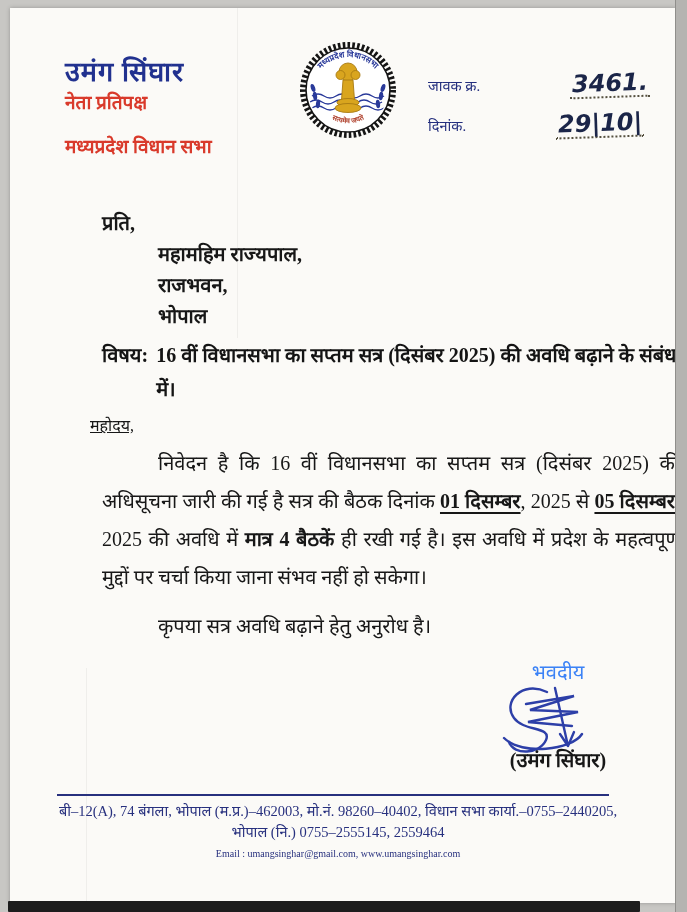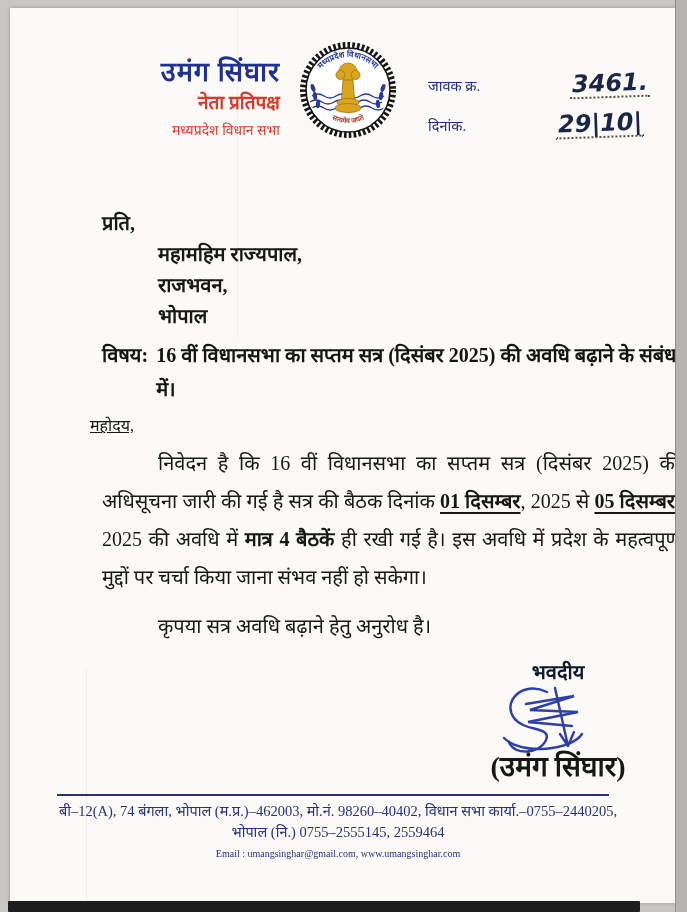--- a/index.html
+++ b/index.html
@@ -26,24 +26,24 @@
   }
   .bottom-band{
     position:absolute;left:8px;top:901px;width:632px;height:11px;
     background:#1d1d1d;border-radius:1px;
   }
   .fold{position:absolute;width:1px;background:rgba(80,80,80,.07);}
   .fold.f1{left:227px;top:0;height:330px;}
   .fold.f2{left:76px;top:660px;height:235px;}
 
   
-  .hdr-left{position:absolute;left:55px;top:44px;width:215px;text-align:right;}
+  .hdr-left{position:absolute;left:55px;top:44px;width:215px;text-align:left;}
   .hdr-name{font-size:27px;font-weight:bold;color:#21318f;letter-spacing:1px;}
   .hdr-desig{font-size:19px;font-weight:bold;color:#d93a2b;margin-top:0;}
-  .hdr-org{font-size:14px;font-weight:normal;color:#d93a2b;margin-top:5px;}
+  .hdr-org{font-size:19px;font-weight:bold;color:#d93a2b;margin-top:18px;}
 
   .emblem{position:absolute;left:288px;top:30px;width:100px;height:104px;}
 
   .refblock{position:absolute;left:418px;top:50px;width:250px;color:#232e7d;}
   .refline{font-size:14.5px;white-space:nowrap;height:40px;display:flex;align-items:flex-end;gap:44px;}
   .hand{
     font-family:"DejaVu Sans",sans-serif;
     font-size:24px;font-weight:bold;color:#1b2548;
     font-style:italic;transform:rotate(-2deg);
     display:inline-block;line-height:1;
@@ -57,23 +57,23 @@
   .recipient{position:absolute;left:92px;top:200px;font-size:20px;color:#171717;font-weight:bold;line-height:31px;}
   .recipient .indent{padding-left:56px;}
   .subject{position:absolute;left:92px;top:330px;width:576px;font-size:20px;font-weight:bold;color:#141414;line-height:34px;display:flex;}
   .subject .lbl{flex:0 0 auto;margin-right:8px;}
   .salutation{position:absolute;left:80px;top:406px;font-size:16px;color:#171717;text-decoration:underline;}
   .para1{position:absolute;left:92px;top:436px;width:578px;font-size:20px;color:#171717;line-height:38px;text-align:justify;text-indent:56px;}
   .para1 .b{font-weight:bold;}
   .para1 .bu{font-weight:bold;text-decoration:underline;text-underline-offset:4px;}
   .para2{position:absolute;left:148px;top:604px;font-size:20px;color:#171717;}
 
-  .closing{position:absolute;left:468px;top:650px;width:160px;text-align:center;font-size:20px;font-weight:bold;color:#0f172a;}
+  .closing{position:absolute;left:468px;top:650px;width:160px;text-align:center;font-size:20px;font-weight:normal;color:#3b82f6;}
   .sig{position:absolute;left:482px;top:672px;width:125px;height:76px;}
-  .signame{position:absolute;left:448px;top:738px;width:200px;text-align:center;font-size:28px;font-weight:bold;color:#171717;}
+  .signame{position:absolute;left:448px;top:738px;width:200px;text-align:center;font-size:20px;font-weight:bold;color:#171717;}
 
   
   .rule{position:absolute;left:47px;top:786px;width:552px;height:0;border-top:2.5px solid #27307e;}
   .footer{position:absolute;left:18px;top:793px;width:620px;text-align:center;color:#27307e;font-size:14.5px;line-height:21px;}
   .footer .en{font-size:10px;}
 </style>
 </head>
 <body>
 
 <div class="scan">

